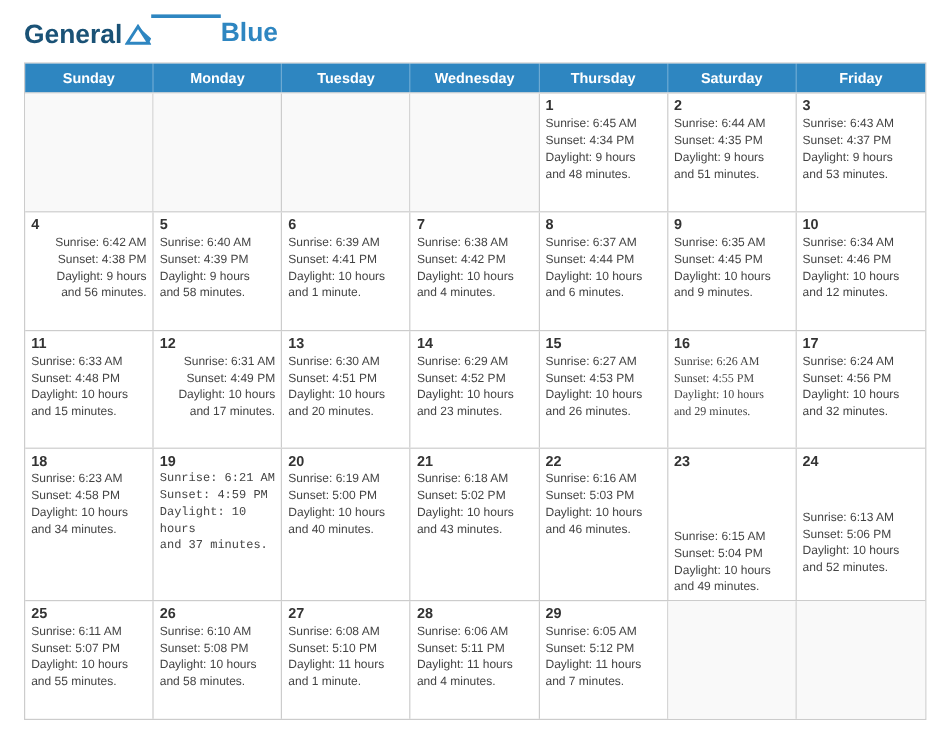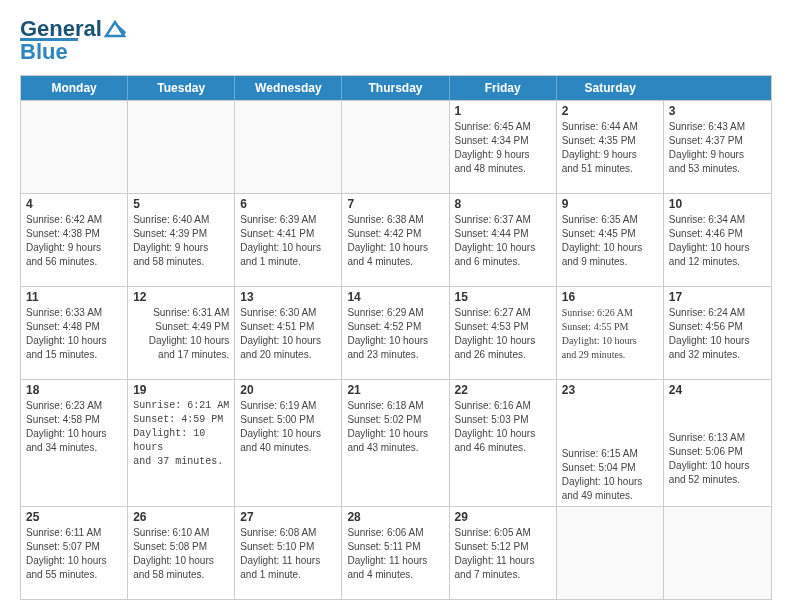--- a/index.html
+++ b/index.html
@@ -18,21 +18,21 @@
       flex-direction: column;
     }
     .header {
       display: flex;
       justify-content: space-between;
       align-items: flex-start;
       margin-bottom: 10px;
     }
     .logo {
       display: flex;
-      flex-direction: column;
+      flex-direction: row;
       align-items: flex-start;
     }
     .title-area {
       text-align: right;
     }
     .main-title {
       font-size: 32px;
       font-weight: normal;
       color: #333;
     }
@@ -114,26 +114,27 @@
       <span style="font-size:22px;font-weight:bold;color:#2e86c1;margin-top:-2px;">Blue</span>
     </div>
     <div class="title-area">
       <div class="main-title"></div>
       <div class="subtitle"></div>
     </div>
   </div>
 
   <div class="calendar">
     <div class="cal-header-row">
+    <div class="cal-header-cell">Sunday</div>
         <div class="cal-header-cell">Monday</div>
         <div class="cal-header-cell">Tuesday</div>
         <div class="cal-header-cell">Wednesday</div>
         <div class="cal-header-cell">Thursday</div>
+        <div class="cal-header-cell">Saturday</div>
         <div class="cal-header-cell">Friday</div>
-        <div class="cal-header-cell">Saturday</div>
       </div>
     <div class="cal-body">
     <div class="cal-row">
           <div class="cal-cell empty"></div>
           <div class="cal-cell empty"></div>
           <div class="cal-cell empty"></div>
           <div class="cal-cell empty"></div>
           <div class="cal-cell">
             <div class="day-num">1</div>
             <div class="day-info" style="white-space: pre-line;">Sunrise: 6:45 AM
@@ -152,21 +153,21 @@
             <div class="day-num">3</div>
             <div class="day-info" style="white-space: pre-line;">Sunrise: 6:43 AM
 Sunset: 4:37 PM
 Daylight: 9 hours
 and 53 minutes.</div>
           </div>
         </div>
         <div class="cal-row">
           <div class="cal-cell">
             <div class="day-num">4</div>
-            <div class="day-info" style="white-space: pre-line;">Sunrise: 6:42 AM
+            <div class="day-info" style="white-space: pre-line; text-align: right;">Sunrise: 6:42 AM
 Sunset: 4:38 PM
 Daylight: 9 hours
 and 56 minutes.</div>
           </div>
           <div class="cal-cell">
             <div class="day-num">5</div>
             <div class="day-info" style="white-space: pre-line;">Sunrise: 6:40 AM
 Sunset: 4:39 PM
 Daylight: 9 hours
 and 58 minutes.</div>

